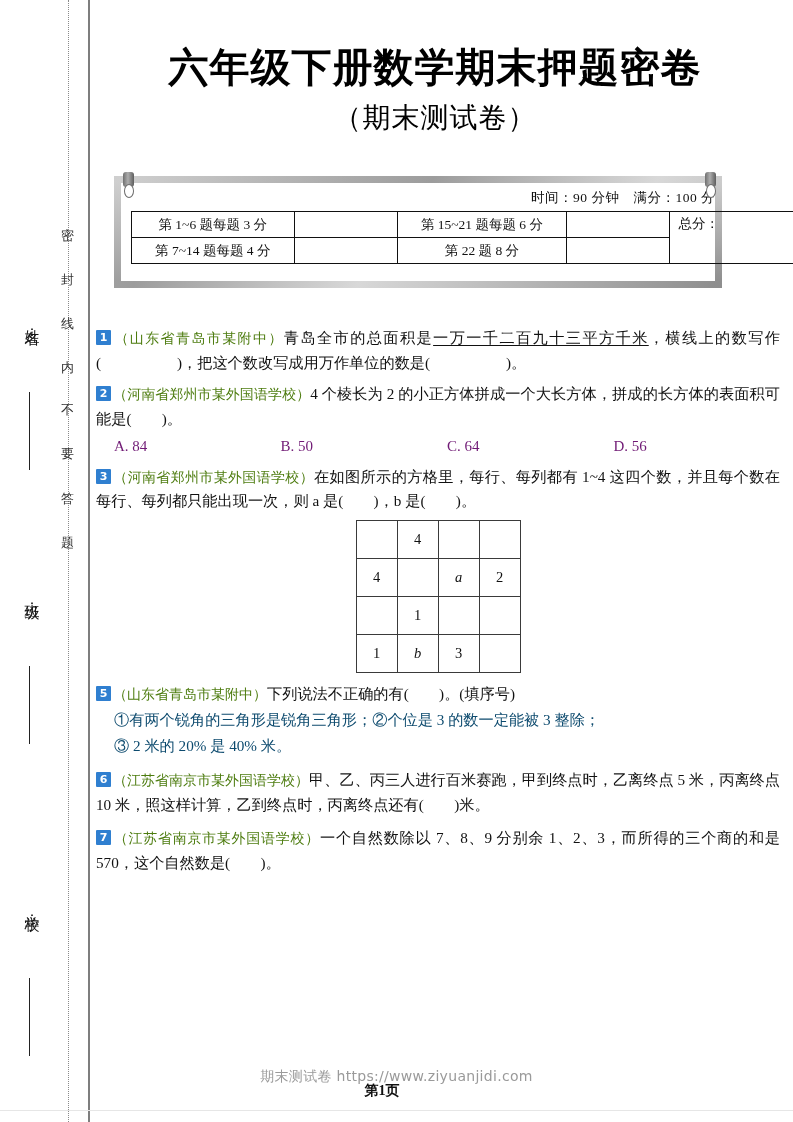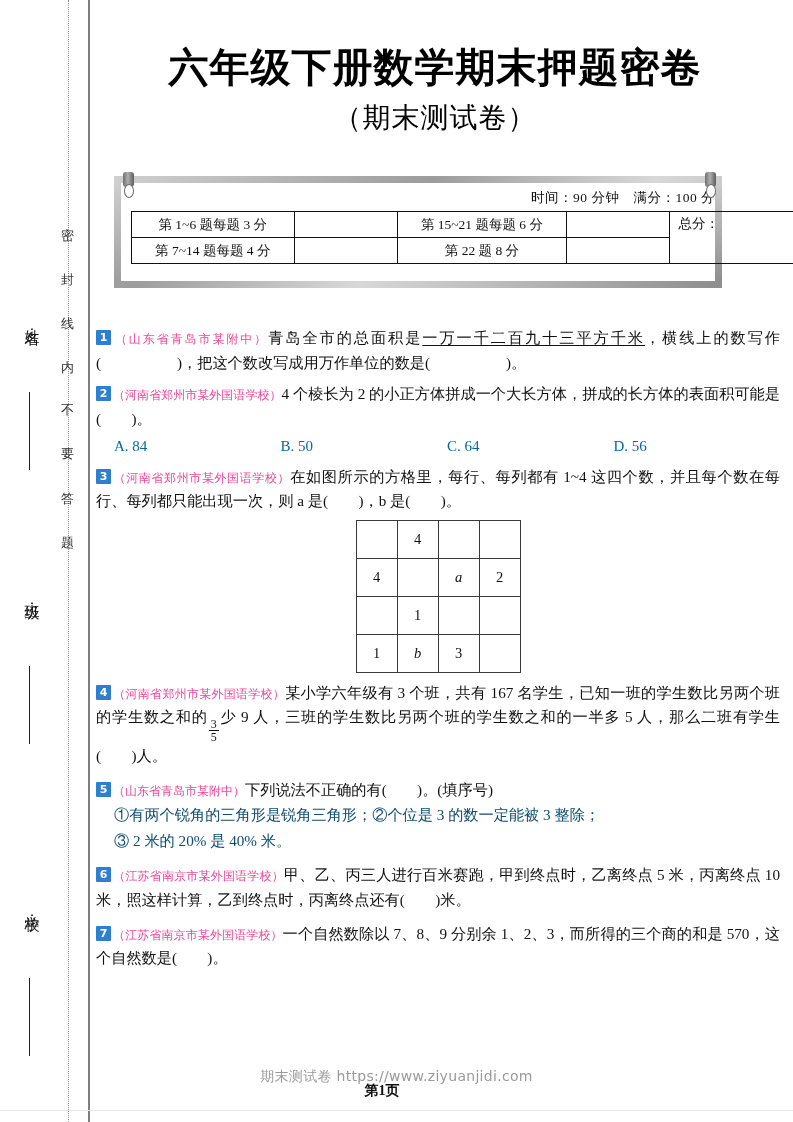--- a/index.html
+++ b/index.html
@@ -186,31 +186,31 @@
     border-radius: 1px;
   }
   .qbody {
     font-size: 15.2px;
     line-height: 1.62;
     text-align: justify;
     color: #111;
     text-indent: 0;
   }
   .src {
-    color: #ec4899;
+    color: #4d7c0f;
     font-family: "Liberation Serif","DejaVu Serif",serif;
-    font-size: 12px;
+    font-size: 14px;
   }
   .ul { text-decoration: underline; text-underline-offset: 2px; }
   .opts {
     display: flex;
     margin-top: 6px;
     margin-left: 18px;
     font-size: 15px;
-    color: #0369a1;
+    color: #701a75;
   }
   .opts span { width: 25%; }
   .subitems {
     margin-left: 18px;
     font-size: 15.2px;
     line-height: 1.72;
     color: #0c4a6e;
   }
   .frac {
     display: inline-flex;
@@ -377,28 +377,20 @@
             <td>1</td>
             <td class="italic">b</td>
             <td>3</td>
             <td></td>
           </tr>
         </tbody>
           </table>
       </div>
     </div>
 
-    <div class="q" style="margin-top:8px;">
-      <div class="qbody">
-        <span class="qnum">4</span><span class="src">（河南省郑州市某外国语学校）</span><span>某小学六年级有 3 个班，共有 167 名学生，已知一班的学生数比另两个班的学生数之和的</span><span class="frac">
-            <span class="num">3</span>
-            <span class="den">5</span>
-          </span><span>少 9 人，三班的学生数比另两个班的学生数之和的一半多 5 人，那么二班有学生(　　)人。</span>
-      </div>
-    </div>
 
     <div class="q" style="margin-top:9px;">
       <div class="qbody">
         <span class="qnum">5</span><span class="src">（山东省青岛市某附中）</span><span>下列说法不正确的有(　　)。(填序号)</span>
       </div>
       <div class="subitems">
         <div>①有两个锐角的三角形是锐角三角形；②个位是 3 的数一定能被 3 整除；</div>
         <div>③ 2 米的 20% 是 40% 米。</div>
       </div>
     </div>

